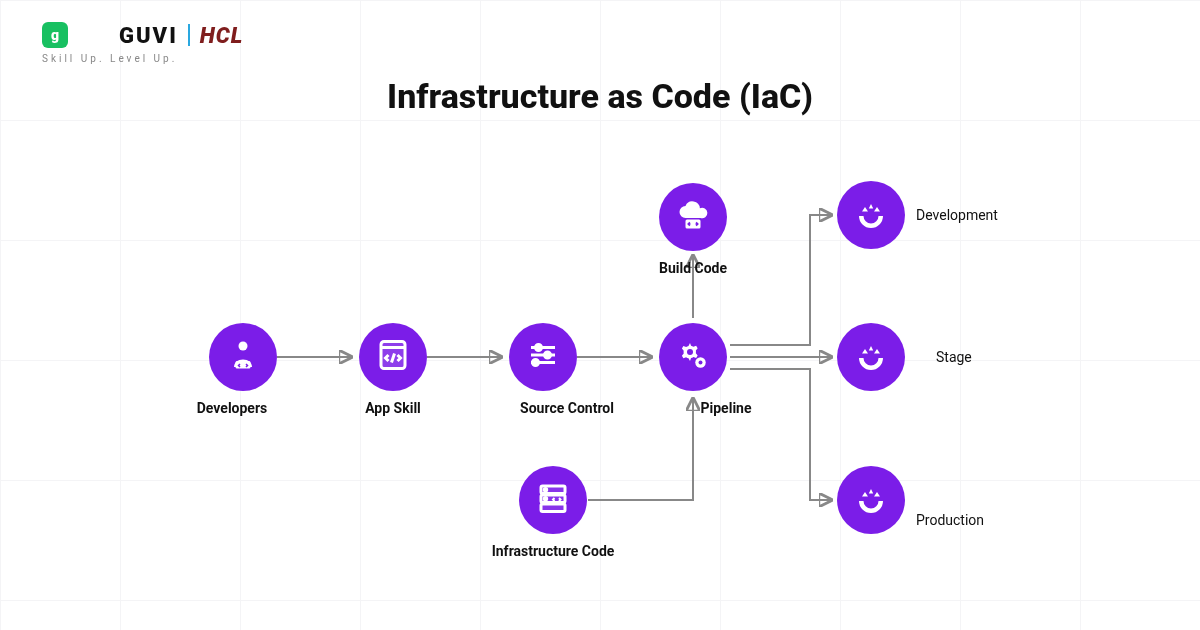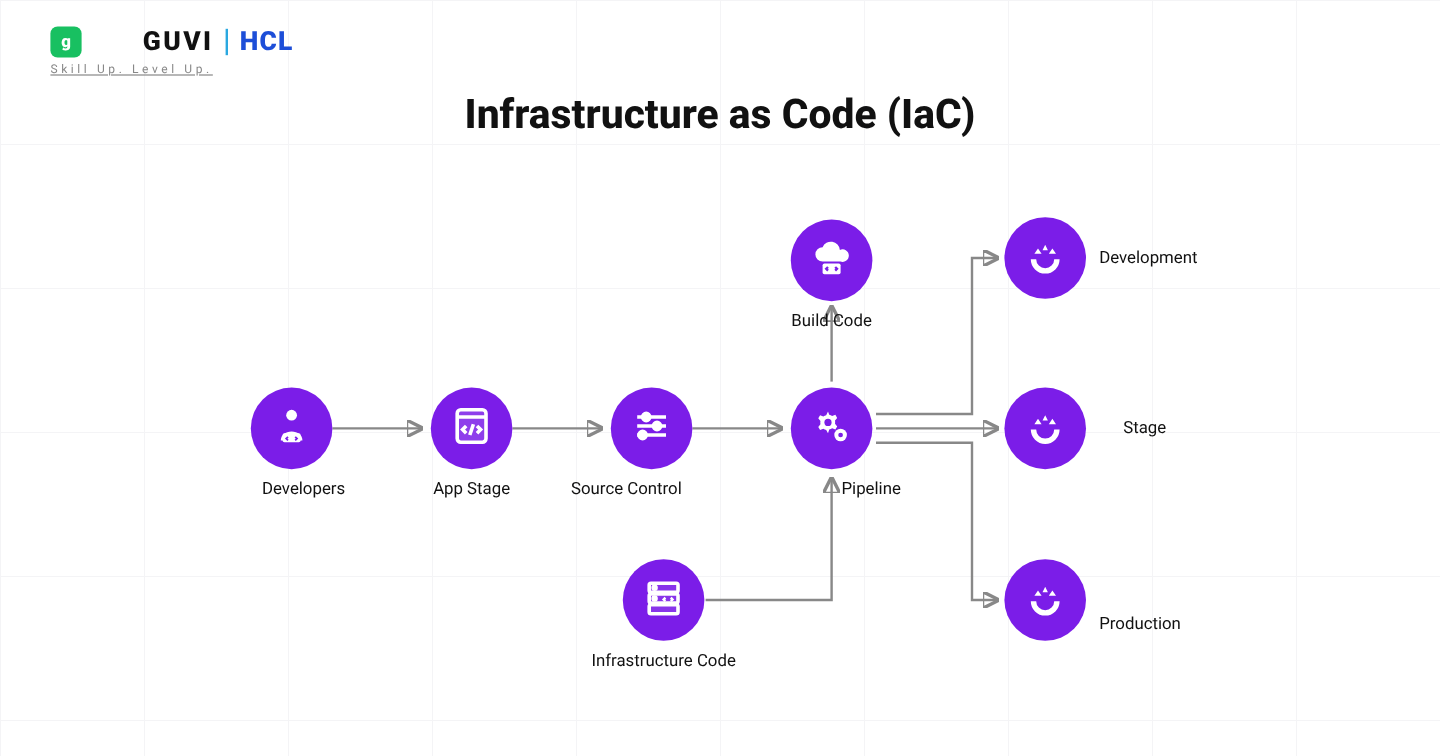--- a/index.html
+++ b/index.html
@@ -54,29 +54,29 @@
   margin-left: 41px;
 }
 .divider {
   width: 2px;
   height: 22px;
   background: #2aa8e0;
 }
 .hcl-text {
   font-weight: 900;
   font-size: 22px;
+  font-style: italic;
   letter-spacing: 1px;
-  color: #1d4ed8;
+  color: #7f1d1d;
 }
 .tagline {
   font-size: 10px;
   letter-spacing: 3px;
   color: #888;
   margin-top: 5px;
-  text-decoration: underline;
 }
 .title {
   position: absolute;
   top: 76px;
   left: 50%;
   transform: translateX(-50%);
   font-weight: 800;
   font-size: 34px;
   color: #111;
   z-index: 2;
@@ -99,21 +99,21 @@
   z-index: 3;
 }
 .node svg { width: 36px; height: 36px; }
 .label {
   position: absolute;
   font-size: 14px;
   color: #111;
   white-space: nowrap;
   z-index: 3;
 }
-.label.below { text-align: center; transform: translateX(-50%); }
+.label.below { text-align: center; transform: translateX(-50%); font-weight: bold; }
 .label.right { text-align: right; }
 svg.connector path,
 svg.connector line {
   stroke: #888;
   stroke-width: 2;
   fill: none;
 }
 </style>
 </head>
 <body>
@@ -159,46 +159,46 @@
 <div class="node" style="left:209px;top:323px">
   <span>
     <svg viewBox="0 0 24 24" fill="#fff">
         <circle cx="12" cy="6" r="3"></circle>
         <path d="M6 20c0-3 2.5-5 6-5s6 2 6 5H6z"></path>
         <rect x="7" y="16" width="10" height="5" rx="1"></rect>
         <path d="M10 18l-1 1 1 1M14 18l1 1-1 1" stroke="#7b1de8" stroke-width="1" fill="none"></path>
       </svg>
   </span>
 </div>
-<div class="label below" style="left:253px;top:400px">Developers</div>
+<div class="label below" style="left:232px;top:400px">Developers</div>
 
 <div class="node" style="left:359px;top:323px">
   <span>
     <svg viewBox="0 0 24 24" fill="none" stroke="#fff" stroke-width="2">
         <rect x="4" y="3" width="16" height="18" rx="2" fill="#fff" fill-opacity="0.15"></rect>
         <line x1="4" y1="7" x2="20" y2="7"></line>
         <path d="M9 12l-2 2 2 2M15 12l2 2-2 2M13 11l-2 6"></path>
       </svg>
   </span>
 </div>
-<div class="label below" style="left:393px;top:400px">App Stage</div>
+<div class="label below" style="left:393px;top:400px">App Skill</div>
 
 <div class="node" style="left:509px;top:323px">
   <span>
     <svg viewBox="0 0 24 24" fill="none" stroke="#fff" stroke-width="2">
         <line x1="4" y1="7" x2="20" y2="7"></line>
         <circle cx="9" cy="7" r="2" fill="#fff"></circle>
         <line x1="4" y1="12" x2="20" y2="12"></line>
         <circle cx="15" cy="12" r="2" fill="#fff"></circle>
         <line x1="4" y1="17" x2="20" y2="17"></line>
         <circle cx="7" cy="17" r="2" fill="#fff"></circle>
       </svg>
   </span>
 </div>
-<div class="label below" style="left:522px;top:400px">Source Control</div>
+<div class="label below" style="left:567px;top:400px">Source Control</div>
 
 <div class="node" style="left:659px;top:323px">
   <span>
     <svg viewBox="0 0 24 24" fill="#fff">
         <path d="M10 4l.7 1.8a5 5 0 011.6.7l1.8-.7 1 1.7-1.2 1.5a5 5 0 010 1.8l1.2 1.5-1 1.7-1.8-.7a5 5 0 01-1.6.7L10 16l-1-1.8a5 5 0 01-1.6-.7l-1.8.7-1-1.7 1.2-1.5a5 5 0 010-1.8L4.6 7.7l1-1.7 1.8.7A5 5 0 019 6L10 4z"></path>
         <circle cx="10" cy="10" r="2" fill="#7b1de8"></circle>
         <circle cx="17" cy="17" r="3.5"></circle>
         <circle cx="17" cy="17" r="1.3" fill="#7b1de8"></circle>
       </svg>
   </span>

